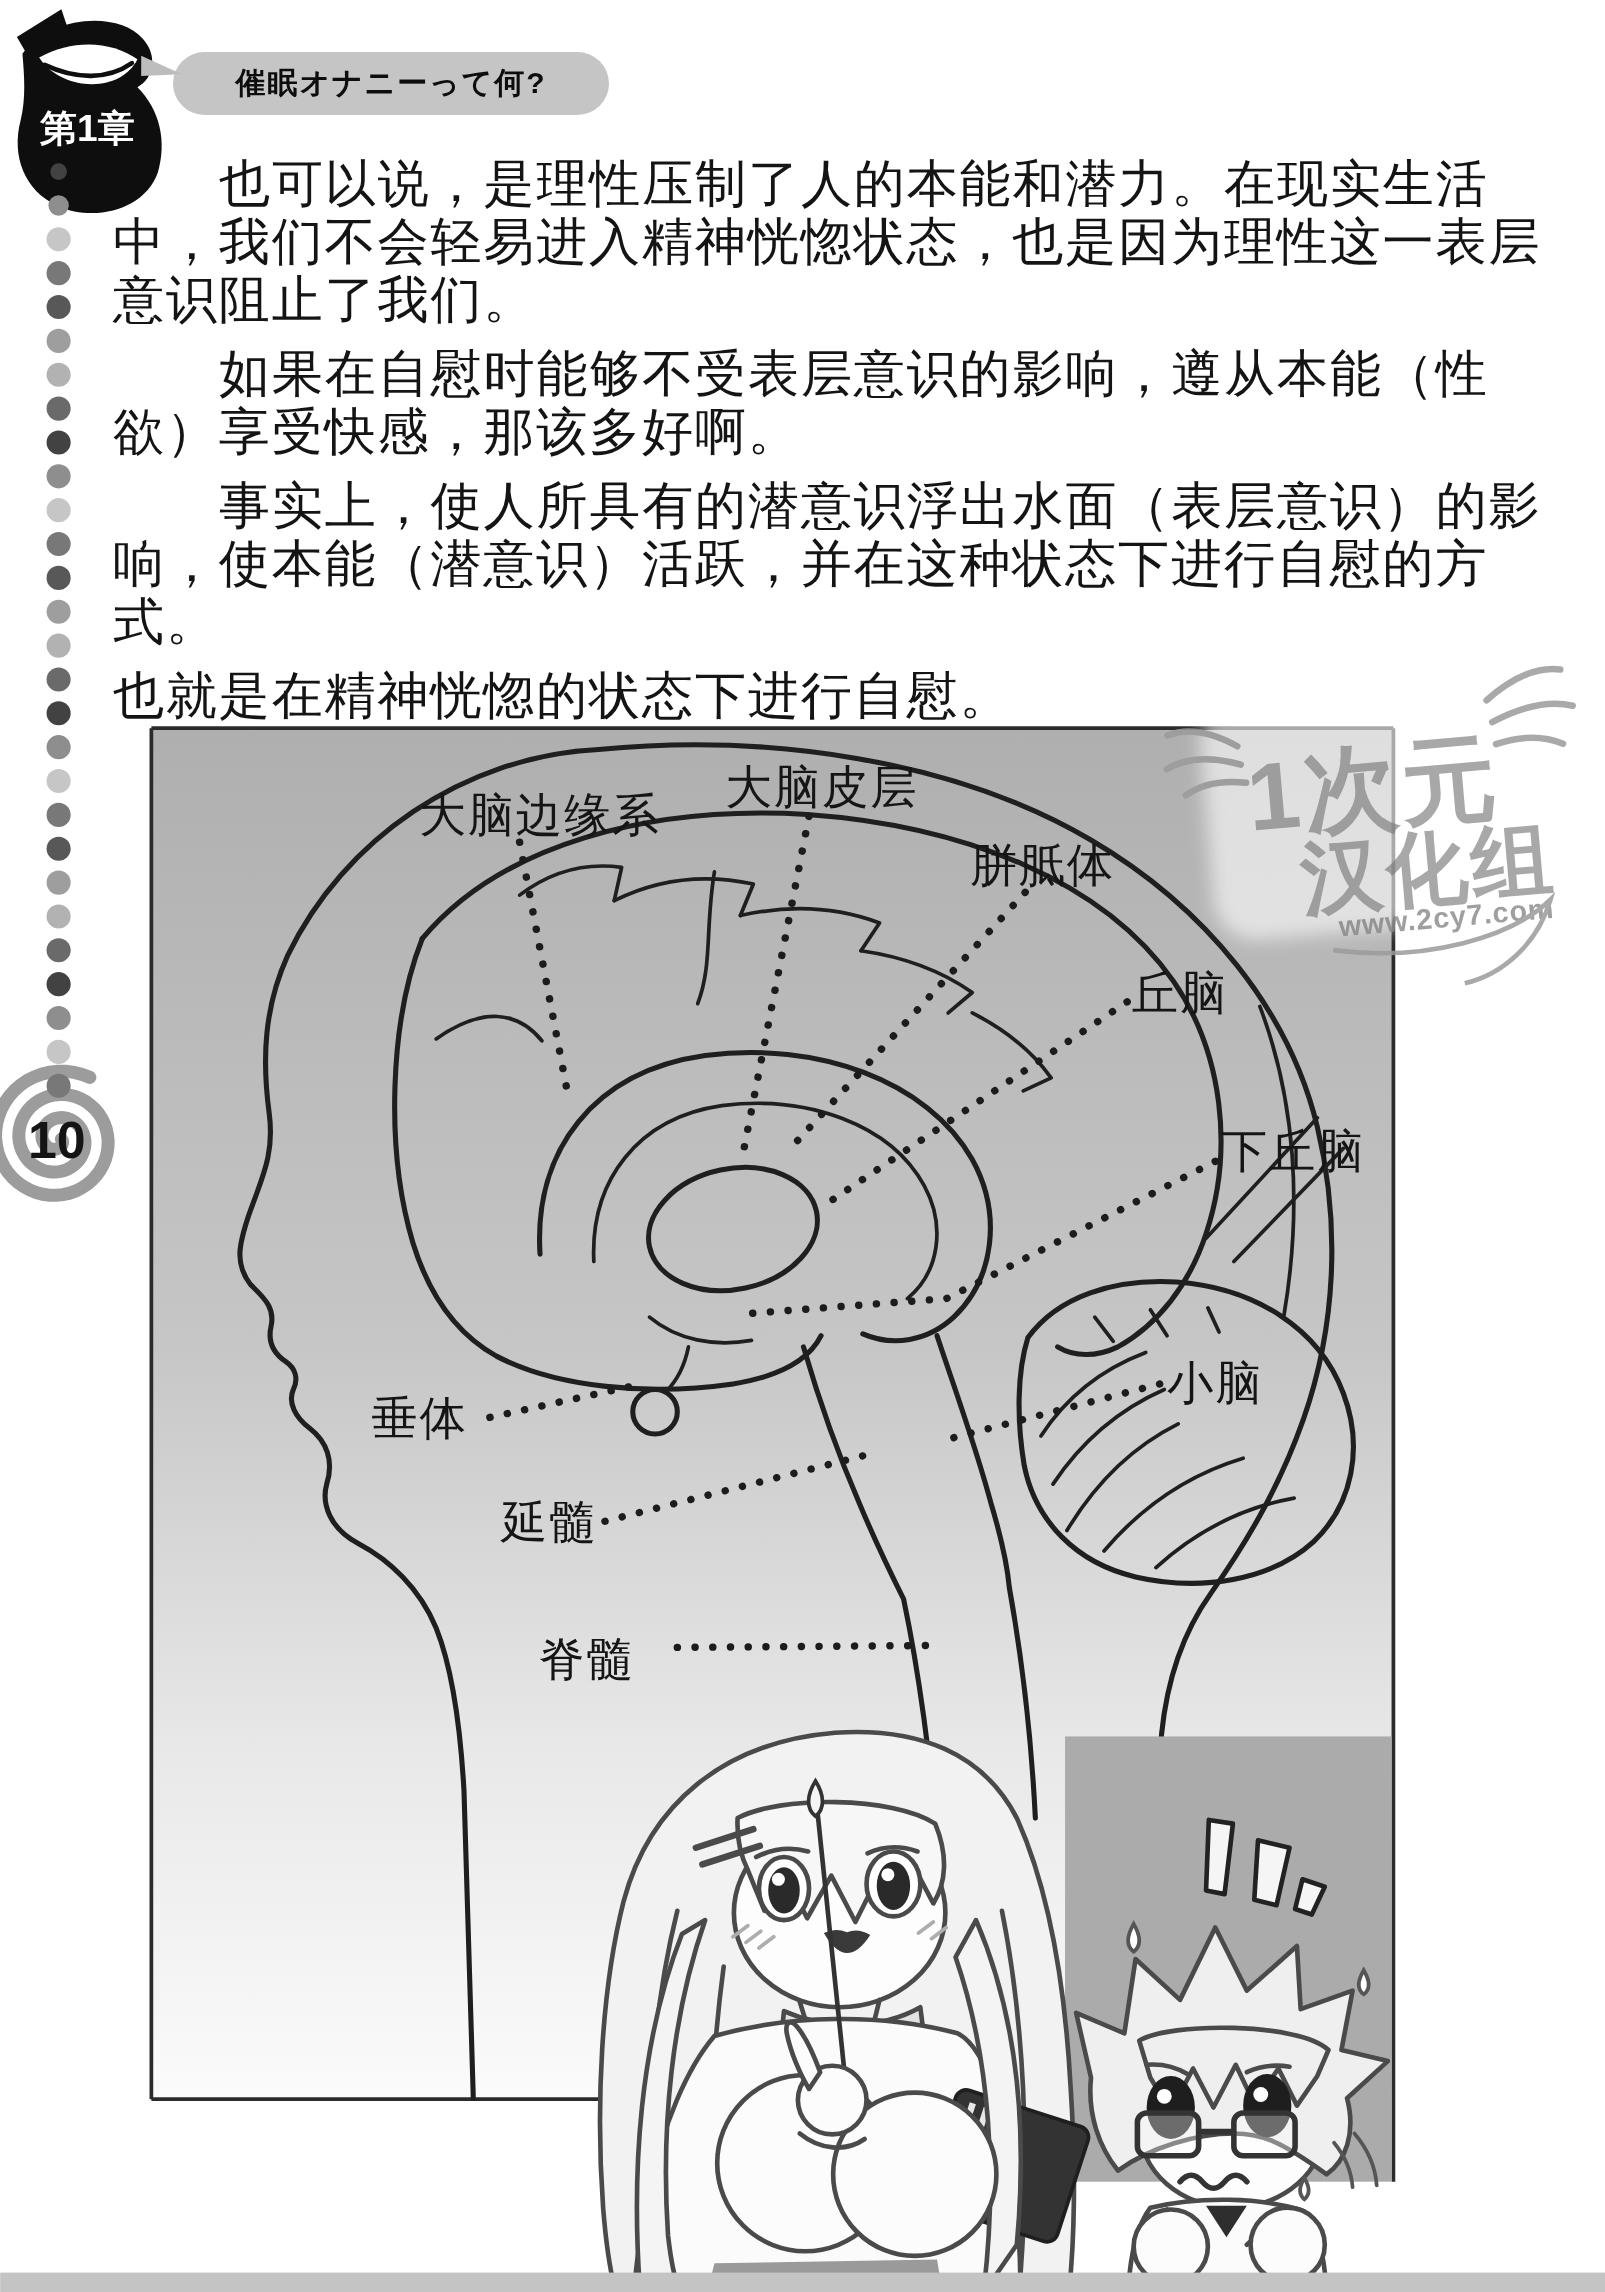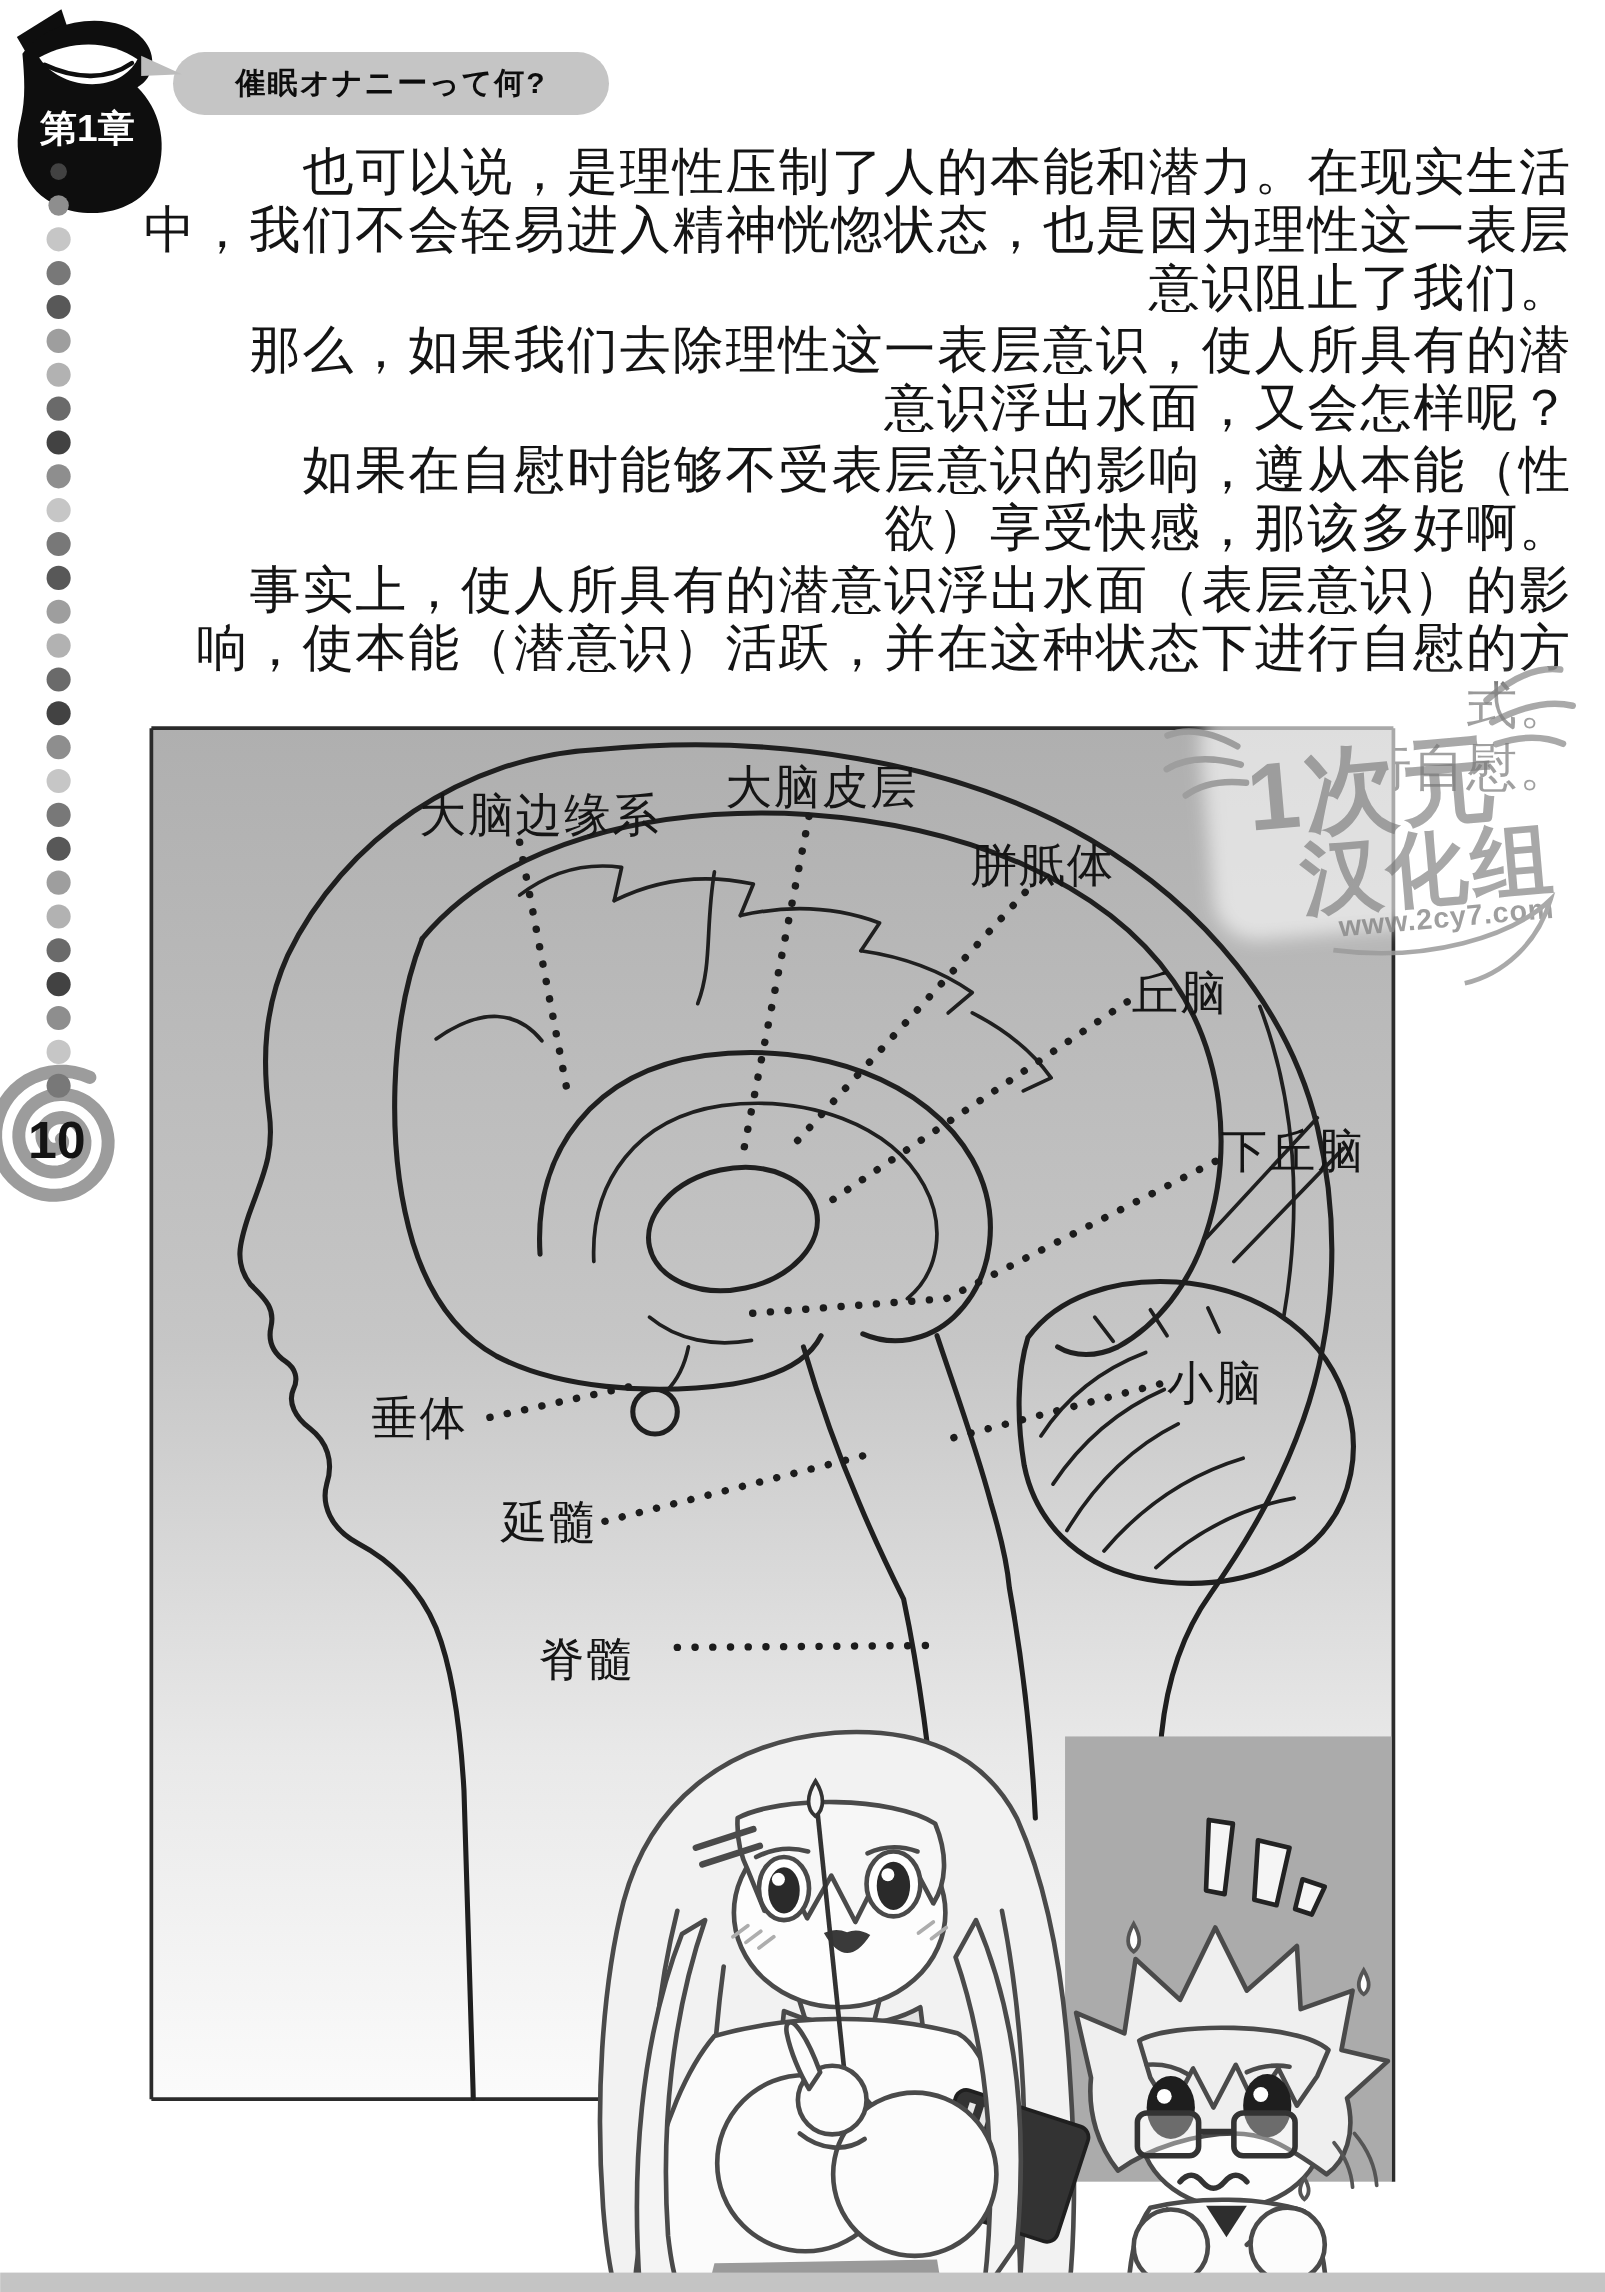--- a/index.html
+++ b/index.html
@@ -13,43 +13,42 @@
     background:#c5c5c5;border-radius:32px;display:flex;align-items:center;justify-content:center;
   }
   .bubble span{
     font-size:30px;font-weight:bold;color:#0d0d0d;letter-spacing:1.9px;white-space:nowrap;
   }
   
   .bodytext{
     position:absolute;left:97px;top:139px;width:1479px;color:#141414;
   }
   .bodytext p{
-    margin:4px;padding:0;font-size:51px;line-height:58px;letter-spacing:1.9px;
-    text-align:right;word-break:break-all;
+    margin:16px;padding:0;font-size:51px;line-height:58px;letter-spacing:1.9px;
+    text-align:left;word-break:break-all;
   }
   .bodytext p.indent{text-indent:106px;}
   
   #art{position:absolute;left:0;top:0;width:1606px;height:2293px;}
   .brainline{stroke:#1f1f1f;stroke-width:5.5;fill:none;stroke-linecap:round;stroke-linejoin:round;}
   .thin{stroke-width:4;}
   .leader{stroke:#1c1c1c;stroke-width:8;fill:none;stroke-linecap:round;stroke-dasharray:0.1 19;}
   .dlabel{font-family:"Liberation Sans",sans-serif;font-size:50px;fill:#151515;letter-spacing:2px;}
   .toon{stroke:#4a4a4a;stroke-width:5;stroke-linecap:round;stroke-linejoin:round;}
   .wm{fill:#9a9a9a;font-weight:bold;}
 </style>
 </head>
 <body>
 
 <div class="bubble">
   <span>催眠オナニーって何?</span>
 </div>
 
 <div class="bodytext">
   <p class="indent">也可以说，是理性压制了人的本能和潜力。在现实生活中，我们不会轻易进入精神恍惚状态，也是因为理性这一表层意识阻止了我们。</p>
-  <p class="indent">那么，如果我们去除理性这一表层意识，使人所具有的潜意识浮出水面，又会怎样呢？</p>
   <p class="indent">如果在自慰时能够不受表层意识的影响，遵从本能（性欲）享受快感，那该多好啊。</p>
   <p class="indent">事实上，使人所具有的潜意识浮出水面（表层意识）的影响，使本能（潜意识）活跃，并在这种状态下进行自慰的方式。</p>
   <p>也就是在精神恍惚的状态下进行自慰。</p>
 </div>
 
 <svg id="art" viewBox="0 0 1731 2472">
   <defs>
     <linearGradient id="boxGrad" x1="0" y1="0" x2="0" y2="1">
       <stop offset="0" stop-color="#afafaf"></stop>
       <stop offset="0.45" stop-color="#c6c6c6"></stop>

